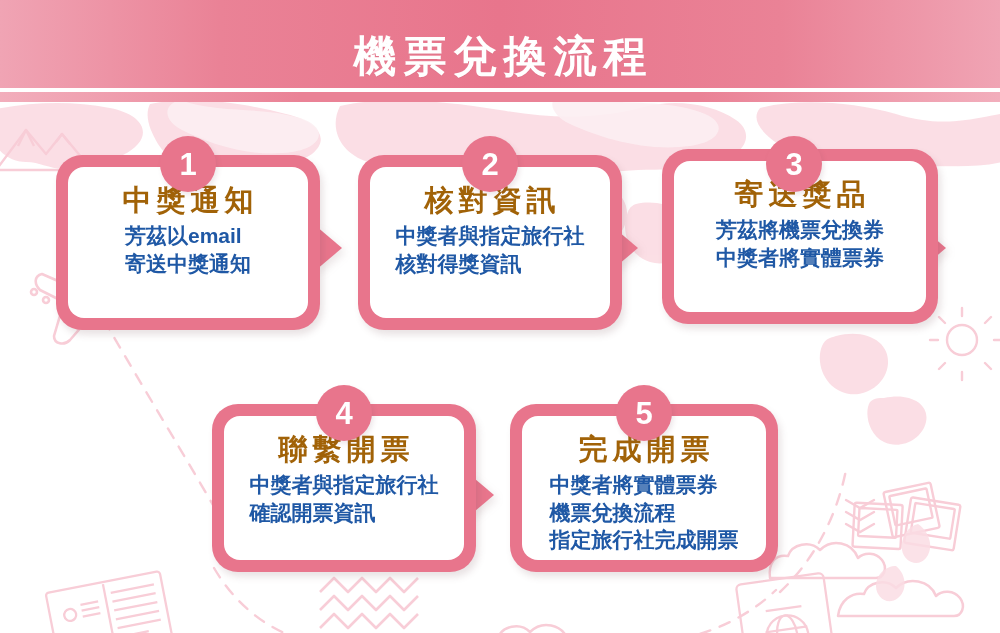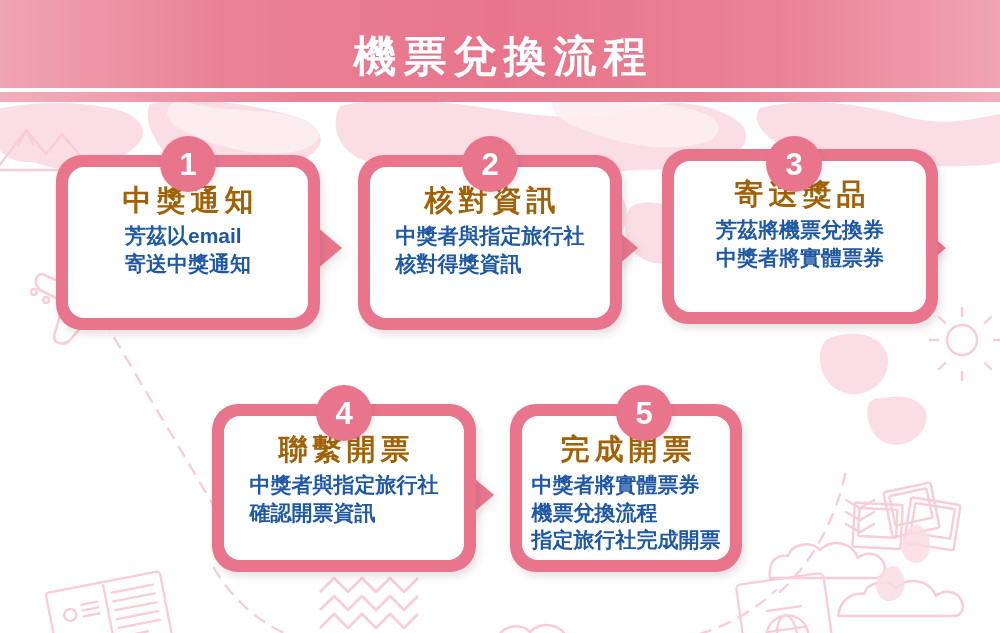--- a/index.html
+++ b/index.html
@@ -271,21 +271,21 @@
     <div class="card-inner">
       <div class="card-title">聯繫開票</div>
       <div class="card-body">
         <div>中獎者與指定旅行社</div>
         <div>確認開票資訊</div>
       </div>
     </div>
   </div>
   <div class="badge" style="left:316px;top:385px;">4</div>
 
-  <div class="card" style="left:510px;top:404px;width:232px;height:168px;">
+  <div class="card" style="left:510px;top:404px;width:268px;height:168px;">
     <div class="card-inner">
       <div class="card-title">完成開票</div>
       <div class="card-body">
         <div>中獎者將實體票券</div>
         <div>機票兌換流程</div>
         <div>指定旅行社完成開票</div>
       </div>
     </div>
   </div>
   <div class="badge" style="left:616px;top:385px;">5</div>

